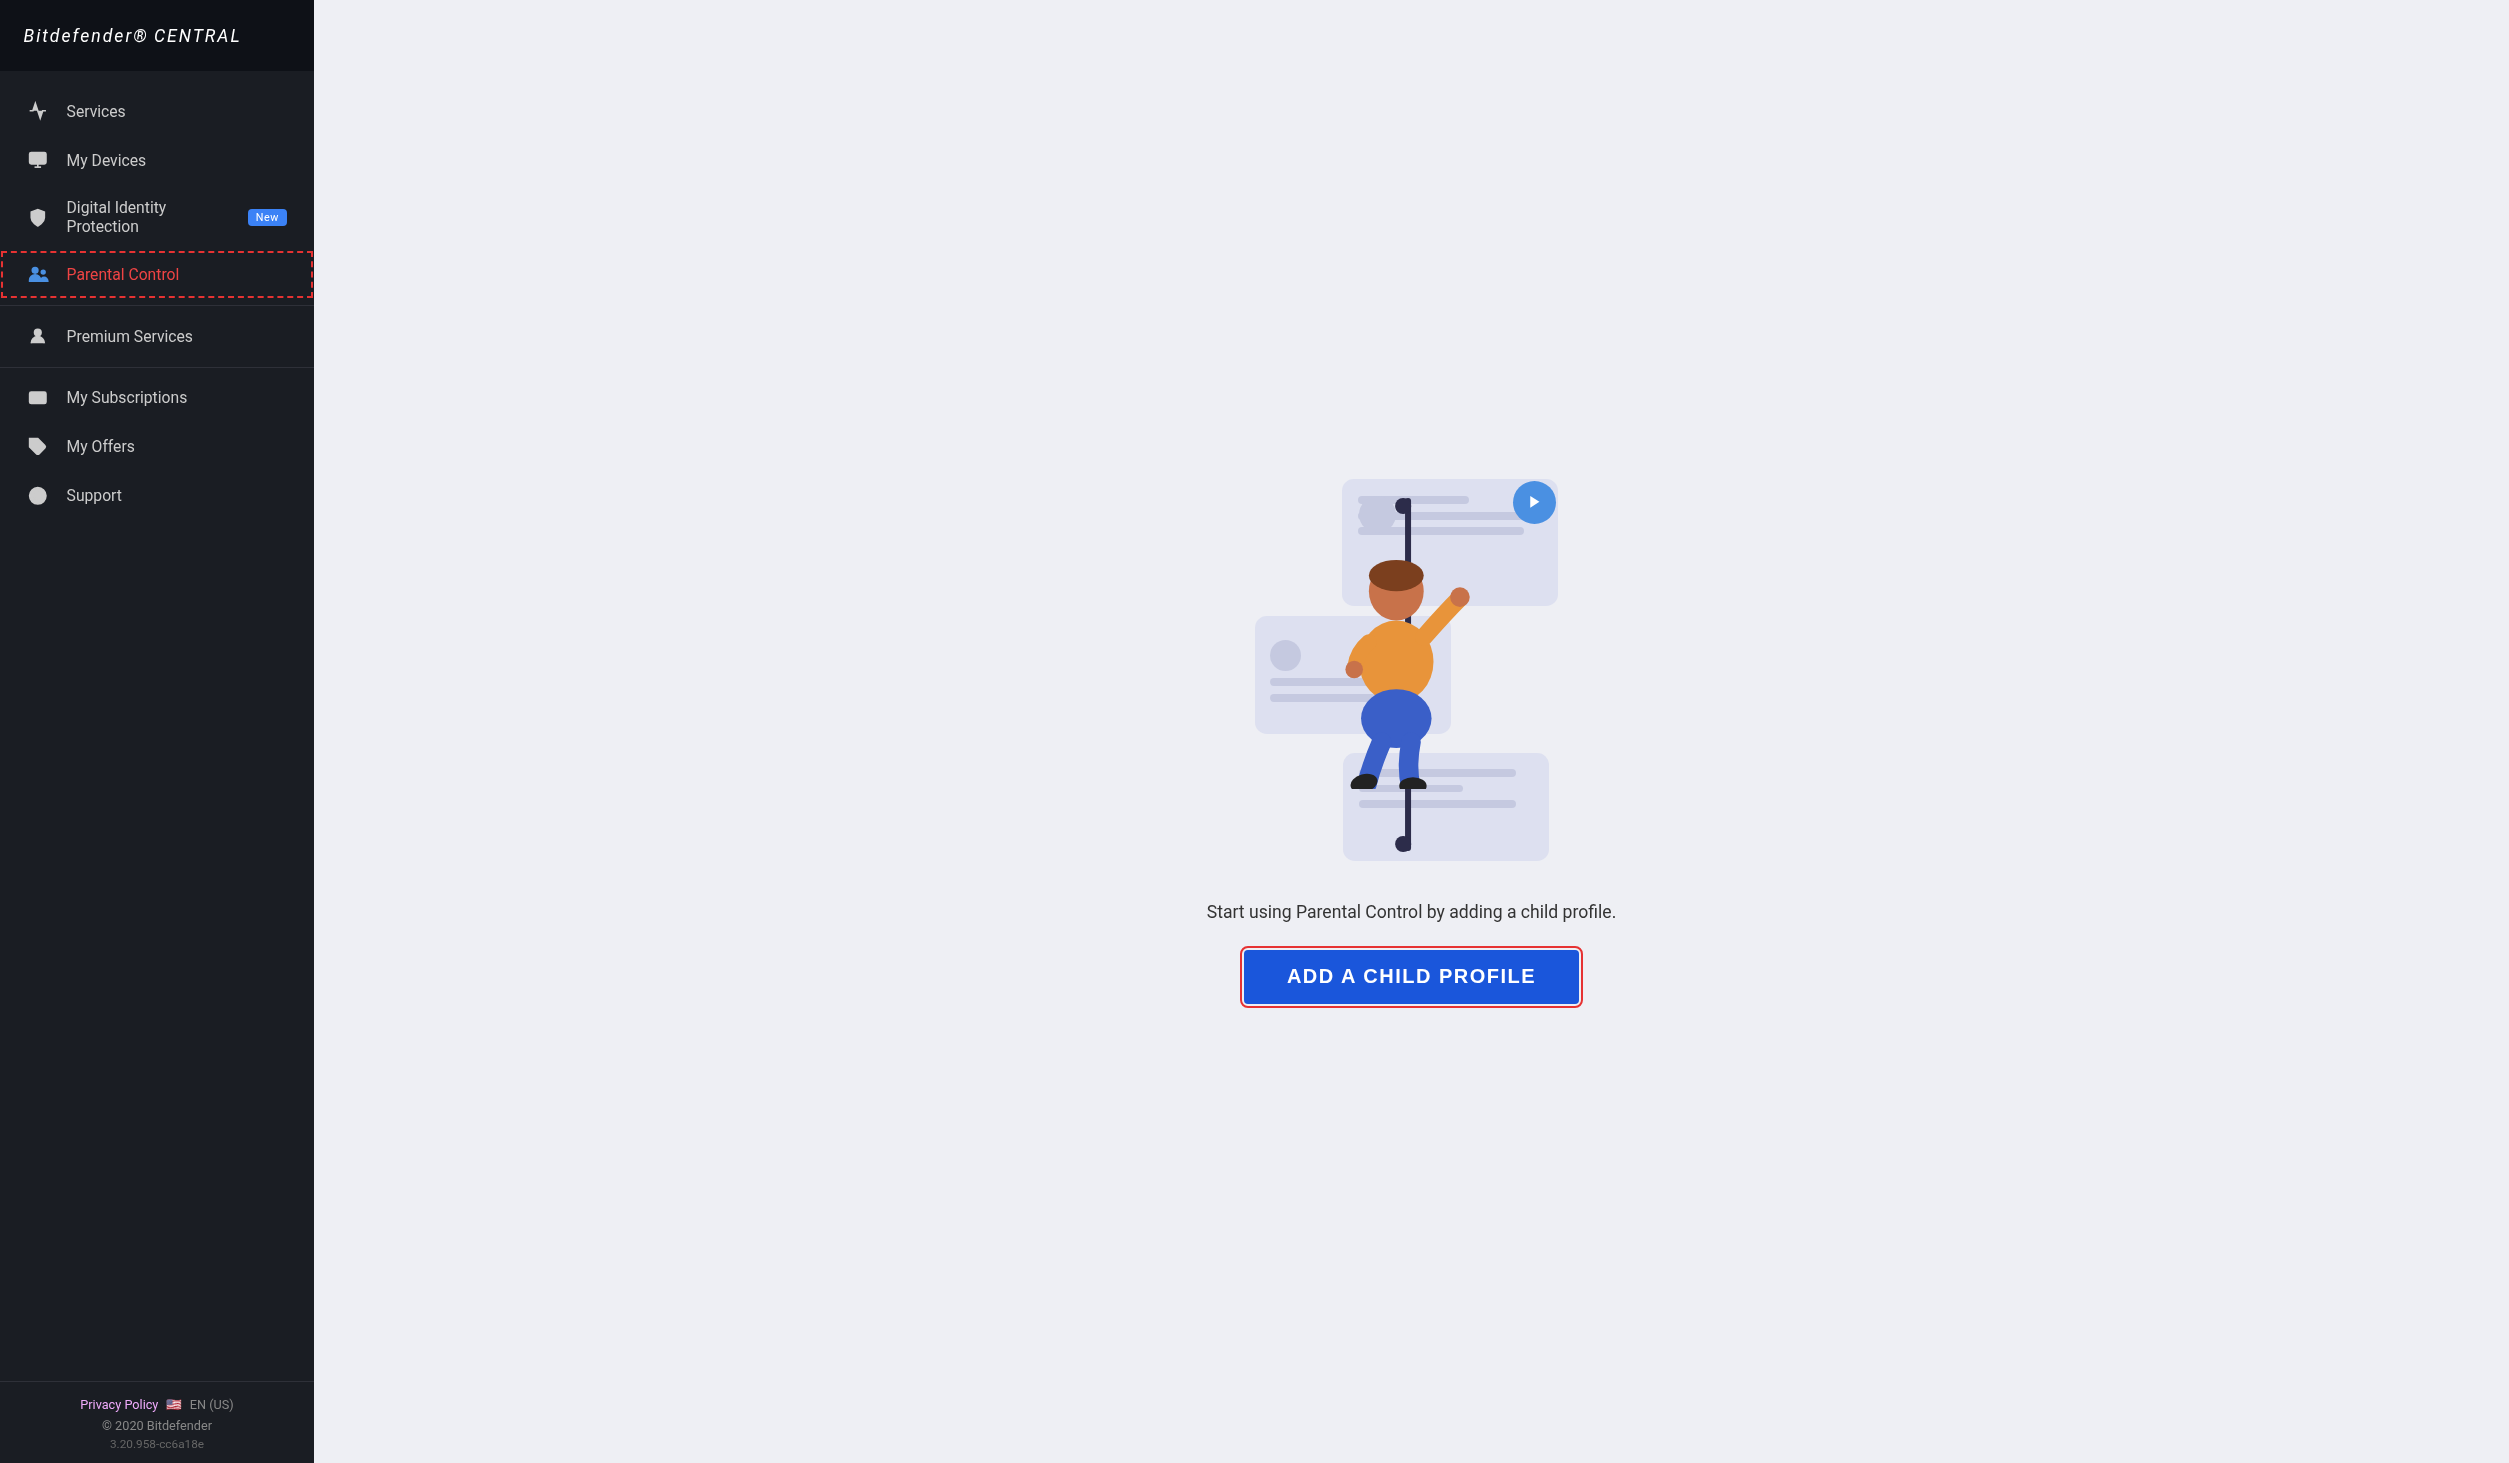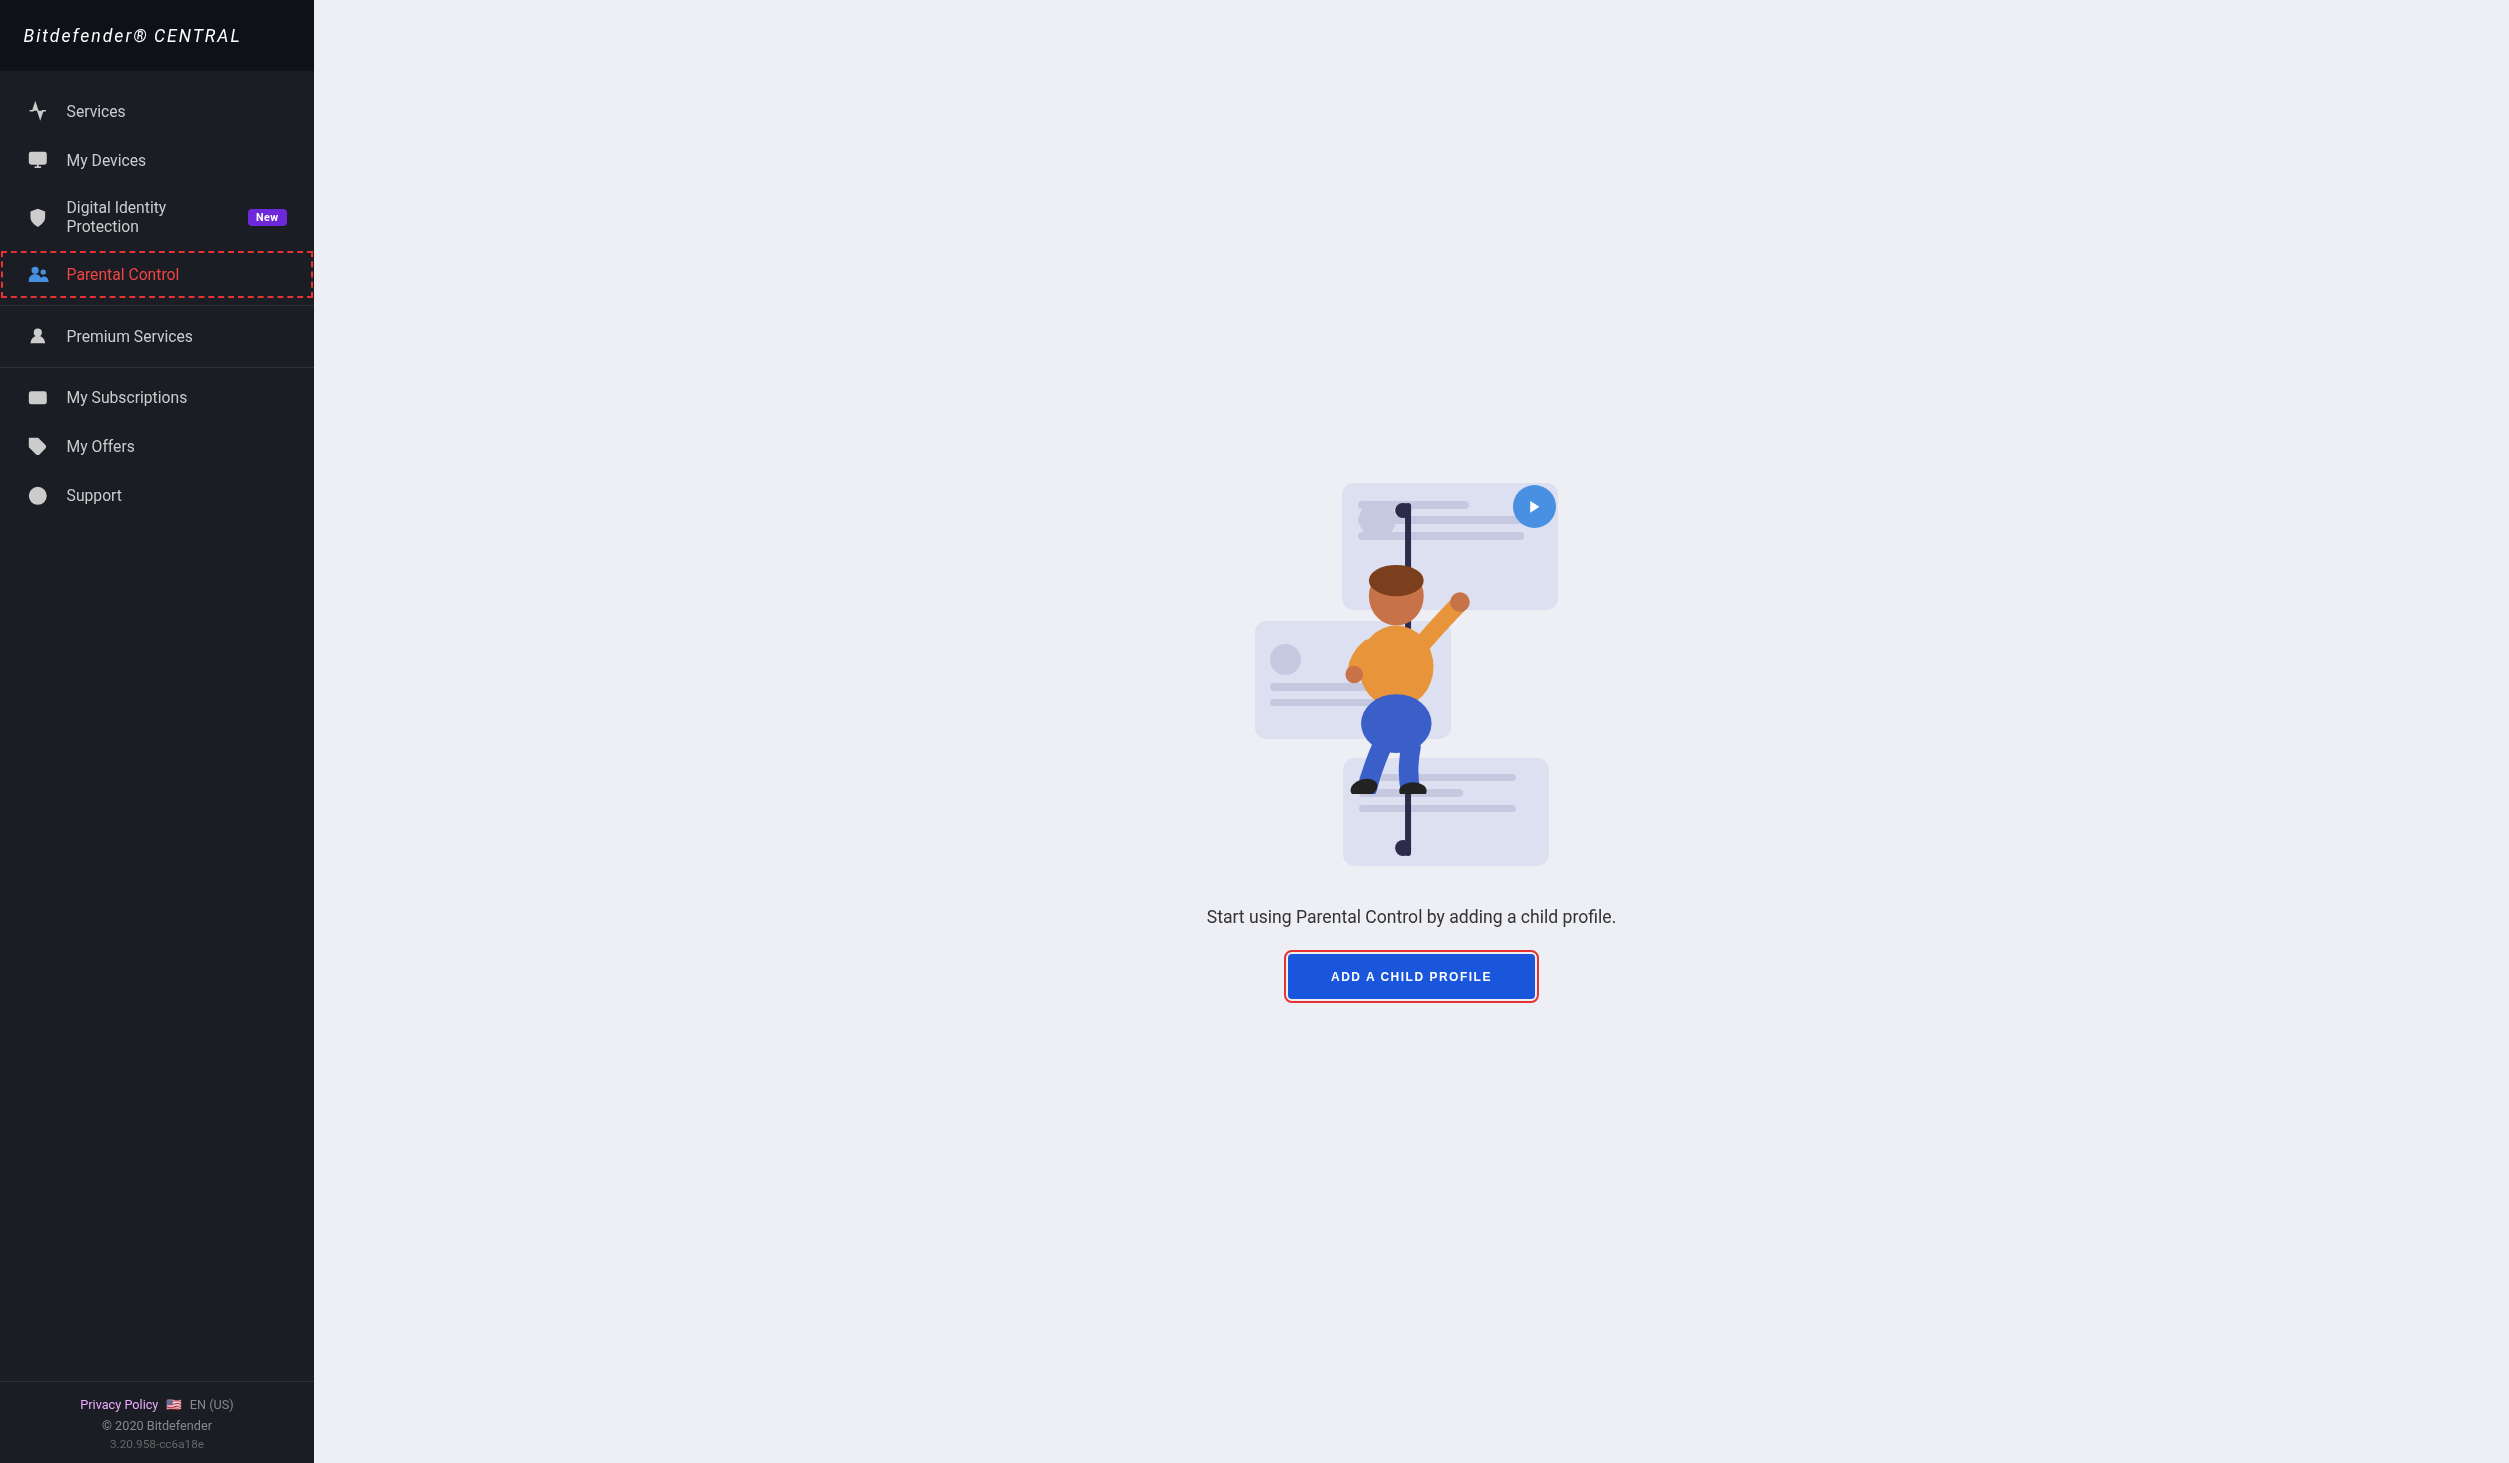--- a/index.html
+++ b/index.html
@@ -87,24 +87,24 @@
       flex-shrink: 0;
     }
 
     .nav-divider {
       height: 1px;
       background: #2e3038;
       margin: 5.9px 0;
     }
 
     .new-badge {
-      background: #6d28d9;
+      background: #3b82f6;
       color: #fff;
       font-size: 10.8px;
-      font-weight: 700;
+      font-weight: 400;
       padding: 2px 7.8px;
       border-radius: 3.9px;
       margin-left: 3.9px;
       letter-spacing: 0.5px;
     }
 
     .external-icon {
       margin-left: auto;
       opacity: 0.6;
       font-size: 13.7px;
@@ -257,21 +257,21 @@
       text-align: center;
       margin-bottom: 27.4px;
       font-weight: 400;
     }
 
     .add-child-btn {
       background: #1a56db;
       color: #fff;
       border: none;
       padding: 15.7px 43px;
-      font-size: 12px;
+      font-size: 20px;
       font-weight: 700;
       letter-spacing: 1.5px;
       border-radius: 3.9px;
       cursor: pointer;
       outline: 2.9px solid #e63232;
       outline-offset: 2.9px;
       text-transform: uppercase;
     }
 
     

